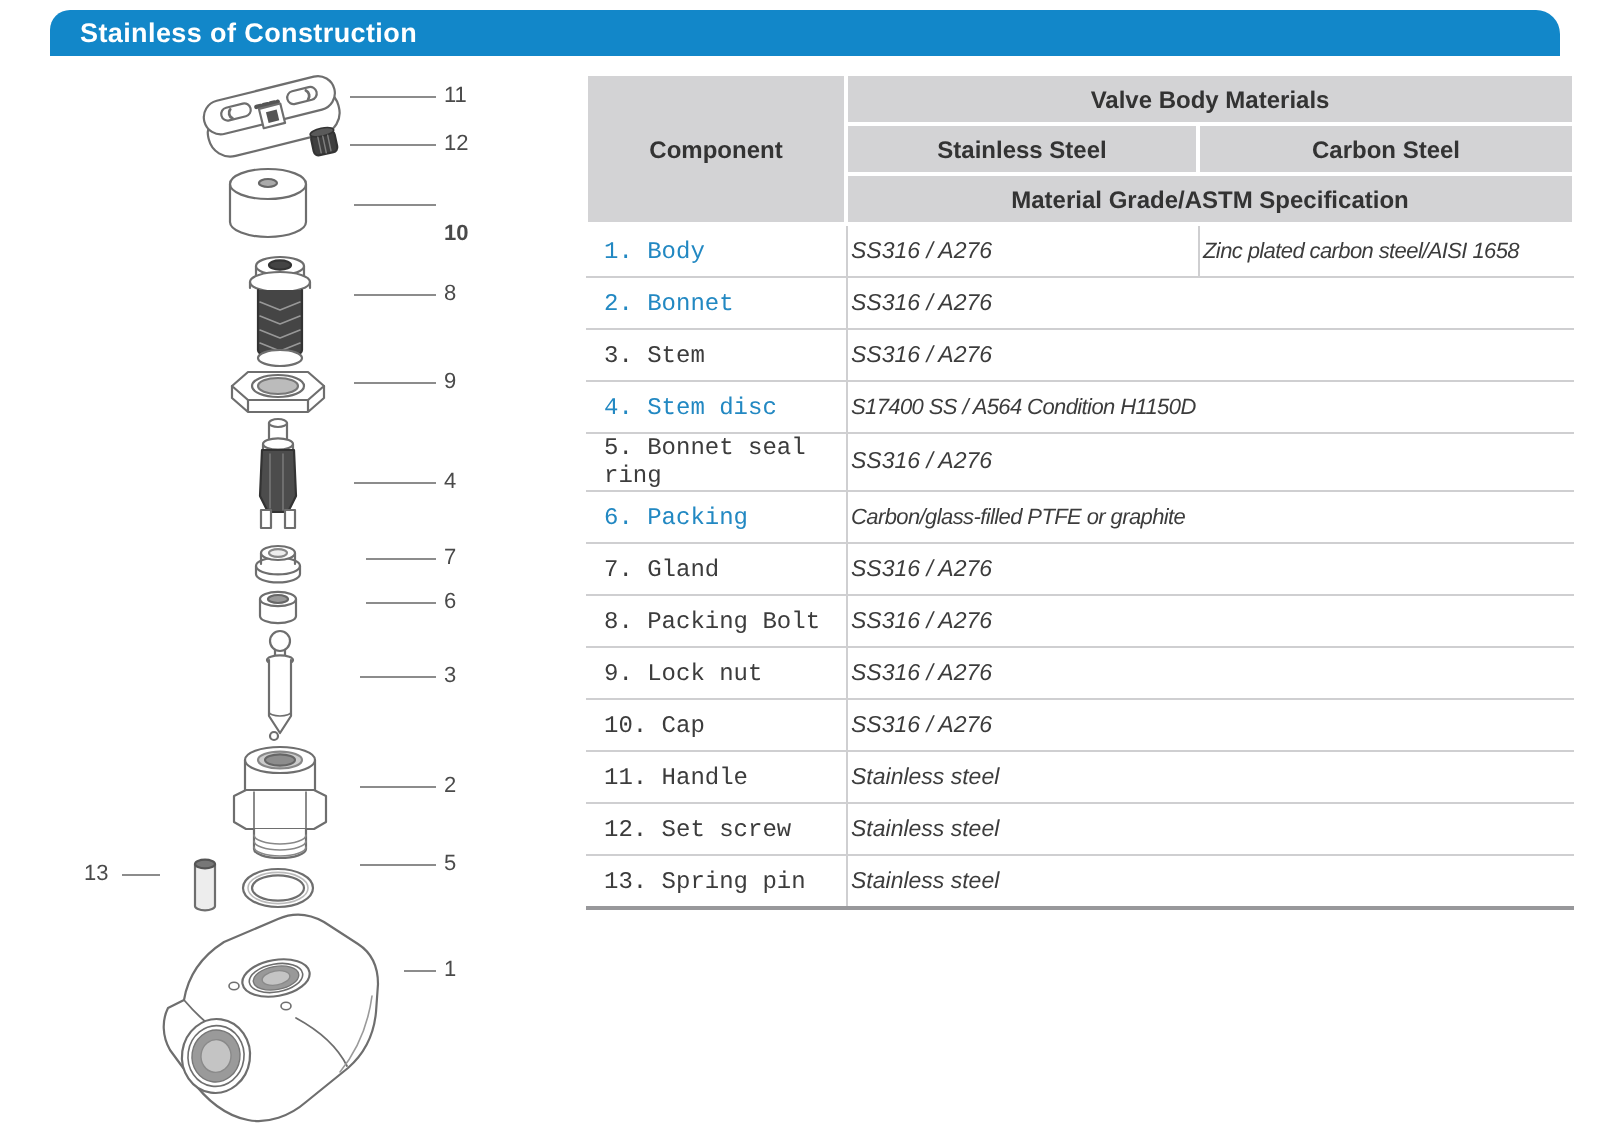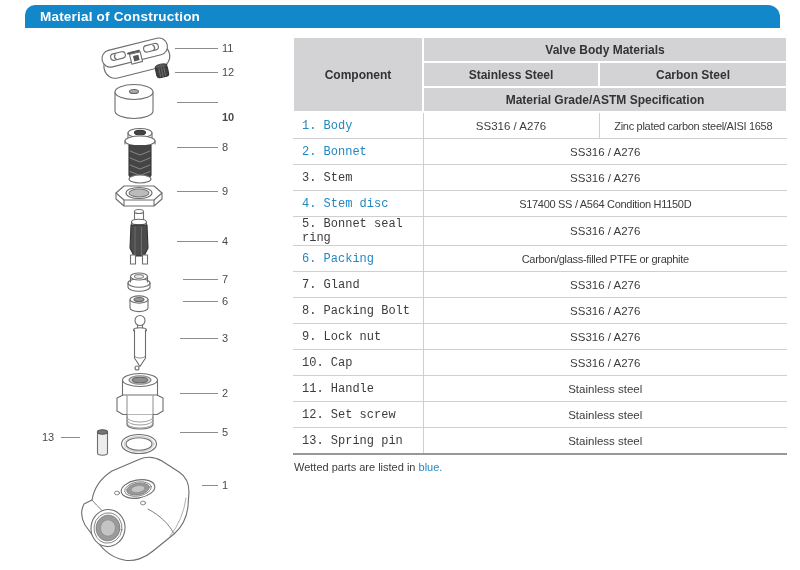--- a/index.html
+++ b/index.html
@@ -43,36 +43,36 @@
   }
   table.spec td {
     border-top:1px solid #cfcfd1; height:25px; padding:0 2px;
     background:#ffffff;
   }
   table.spec td.comp {
     text-align:left; padding-left:9px;
     border-right:1px solid #cfcfd1; font-size:12px;font-family:Liberation Mono, monospace;
   }
   table.spec td.comp.wet { color:var(--wetted,#2288c2); }
-  table.spec td.val { text-align:center; font-size:11.5px; white-space:nowrap; }
+  table.spec td.val { font-size:11.5px; white-space:nowrap;font-style:italic; }
   table.spec td.val.tight { font-size:11px; letter-spacing:-0.3px; }
   table.spec td.val.mid { border-right:1px solid #cfcfd1; }
   table.spec tbody tr:last-child td { border-bottom:2px solid #98989b; }
   .footnote {
     margin-top:6px; font-size:11px; color:#3c3c3c; padding-left:2px;
   }
   .footnote .hl { color:var(--wetted,#2288c2); }
 </style>
 </head>
 <body>
 
 <div class="page">
 
   <div class="banner">
-    <span>Material of Construction</span>
+    <span>Stainless of Construction</span>
   </div>
 
   <svg class="diagram" width="800" height="570" viewBox="0 0 800 570" fill="none" stroke="#6e6e6e" stroke-width="1.1" stroke-linejoin="round" stroke-linecap="round">
 
     <g transform="rotate(-14 136 60)">
       <rect x="103" y="50" width="67" height="23" rx="11" fill="#ffffff"></rect>
       <rect x="103" y="44" width="67" height="17" rx="8.5" fill="#ffffff"></rect>
       <rect x="112" y="48.5" width="15" height="6.5" rx="3.2" fill="#ffffff"></rect>
       <rect x="146" y="48.5" width="15" height="6.5" rx="3.2" fill="#ffffff"></rect>
       <path d="M117,49.8 a3,3 0 0 0 0,4.6" stroke-width="1.4"></path>
@@ -288,18 +288,15 @@
           <tr>
             <td class="comp">12. Set screw</td>
             <td class="val" colspan="2">Stainless steel</td>
           </tr>
           <tr>
             <td class="comp">13. Spring pin</td>
             <td class="val" colspan="2">Stainless steel</td>
           </tr>
         </tbody>
     </table>
-    <div class="footnote">
-      <span>Wetted parts are listed in </span><span class="hl">blue.</span>
-    </div>
   </div>
 
 </div>
 
 </body></html>

